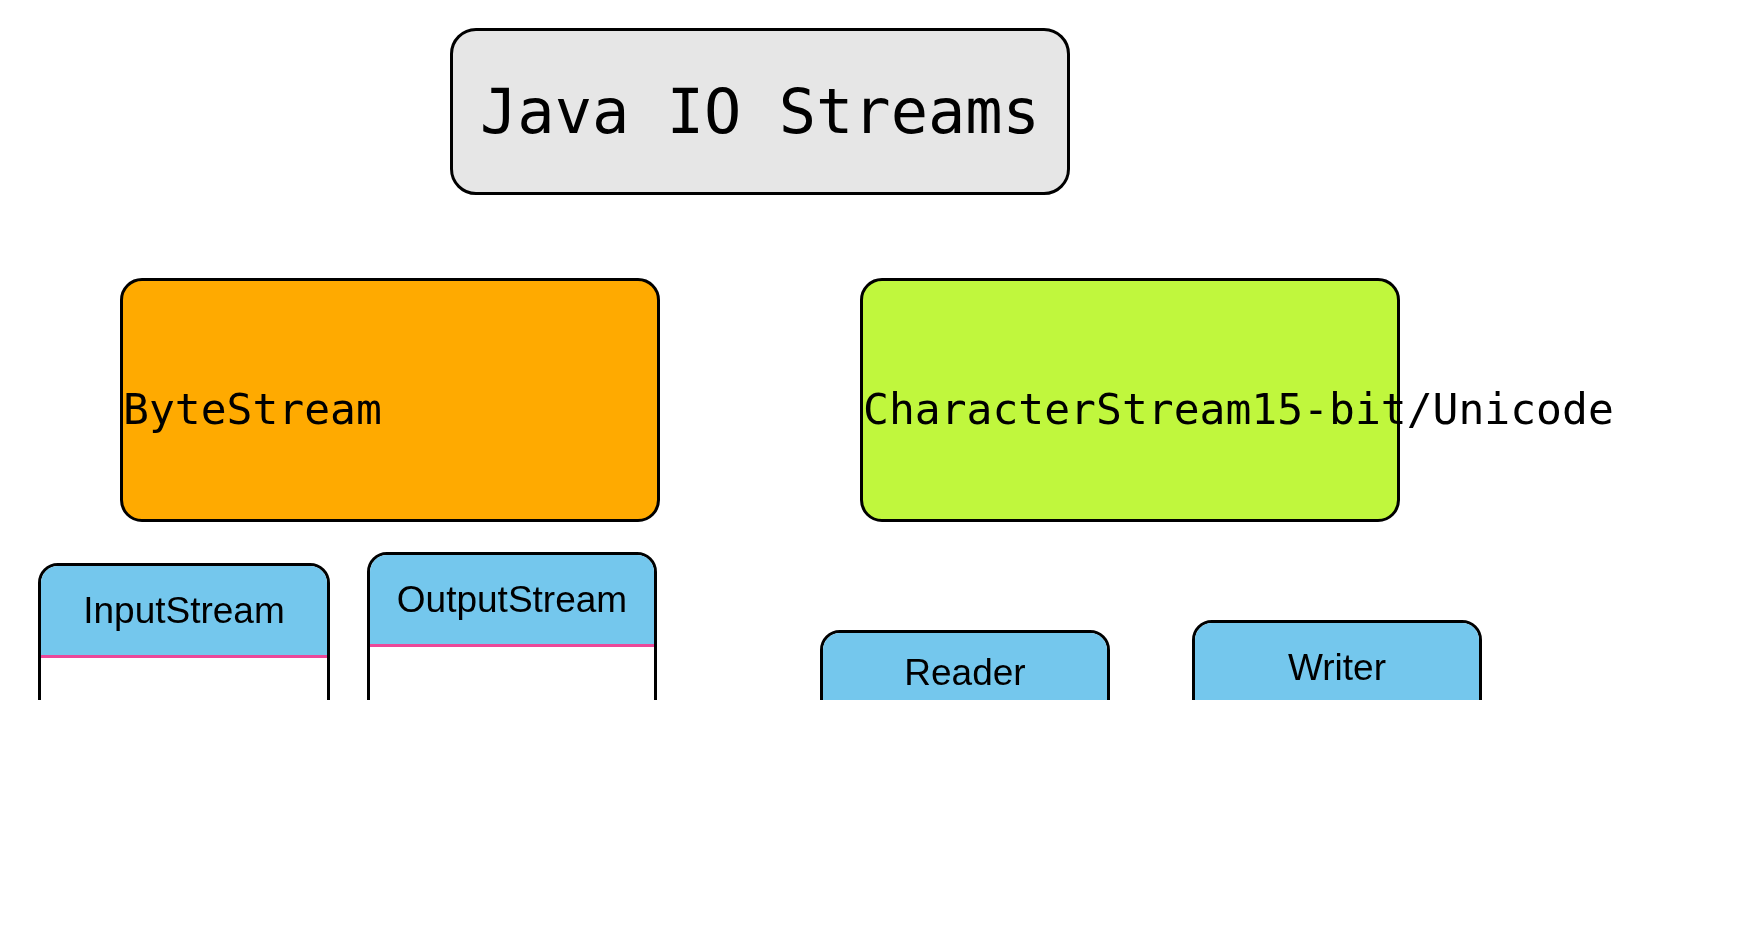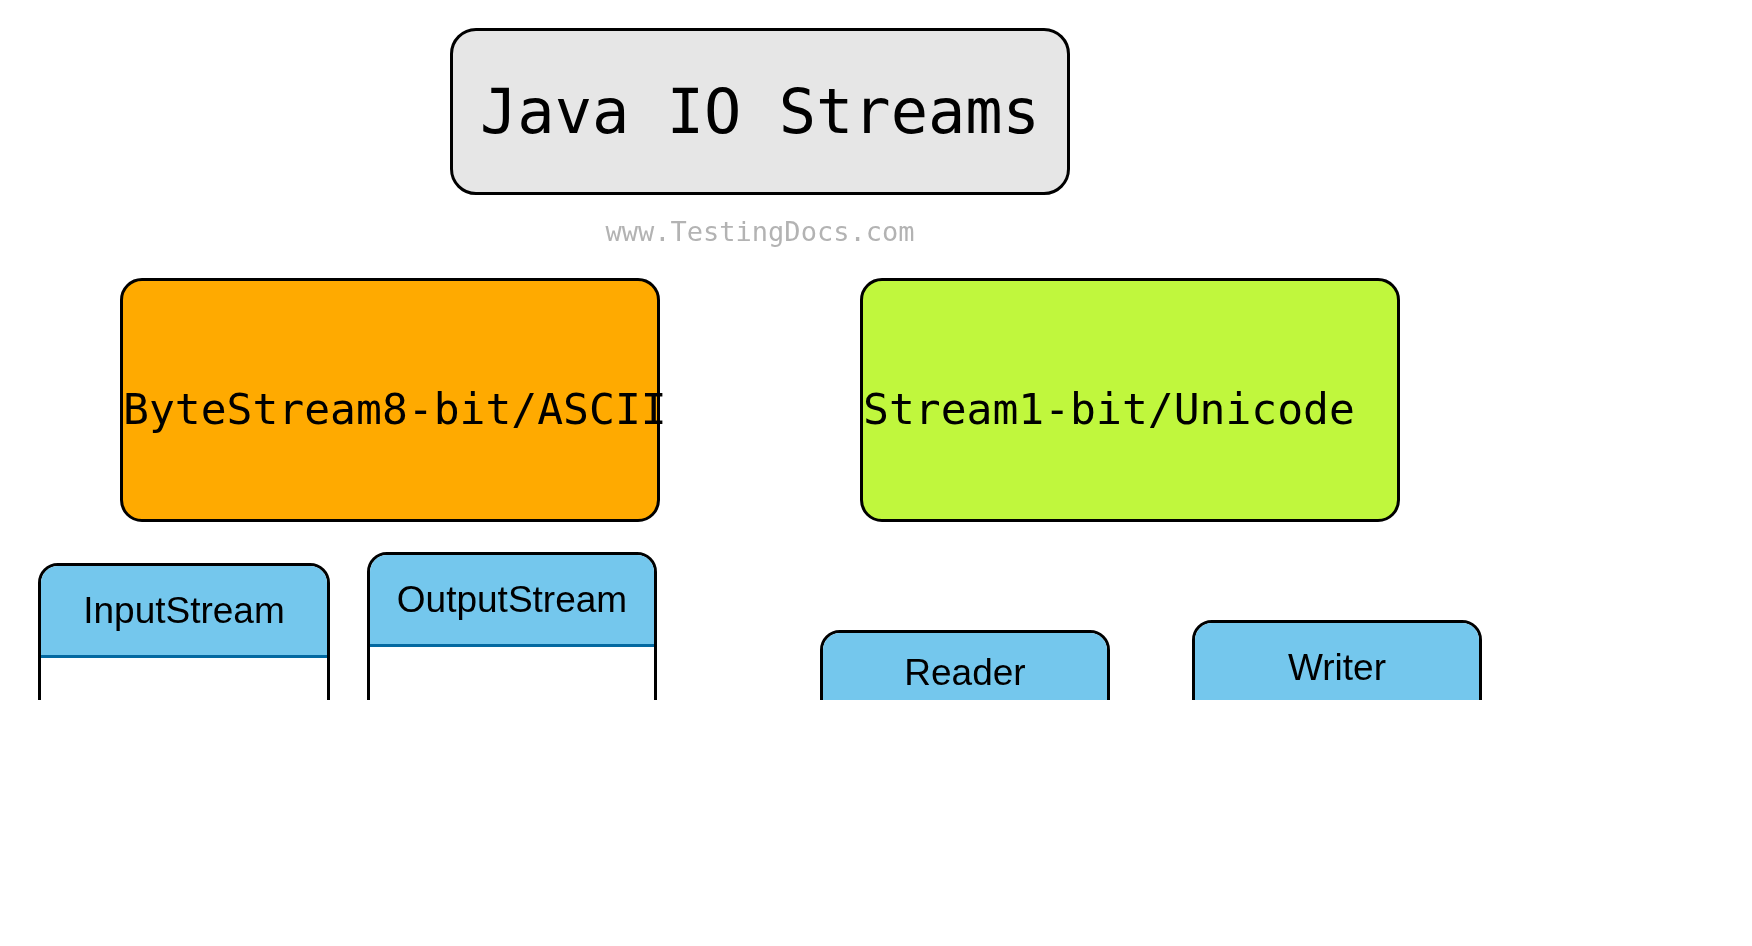--- a/index.html
+++ b/index.html
@@ -96,21 +96,21 @@
     border: 3px solid #000000;
     border-radius: 20px;
     box-sizing: border-box;
     background: #ffffff;
     display: flex;
     flex-direction: column;
     overflow: hidden;
   }
   .class-header {
     background: #74c7ed;
-    border-bottom: 3px solid #0369a1;
+    border-bottom: 3px solid #ec4899;
     display: flex;
     align-items: center;
     justify-content: center;
     box-sizing: border-box;
   }
   .class-header .class-name {
     font-family: "Liberation Sans", sans-serif;
     font-size: 37px;
     color: #000000;
     white-space: nowrap;
@@ -143,31 +143,30 @@
 </style>
 </head>
 <body>
 
 <div id="canvas">
 
   <div class="title-box">
     <span class="title-text">Java IO Streams</span>
   </div>
 
-  <div class="watermark">www.TestingDocs.com</div>
 
   <div class="cat-box" id="byte-stream-box">
     <span class="line">Byte</span>
     <span class="line">Stream</span>
-    <span class="line">8-bit/ASCII</span>
   </div>
 
   <div class="cat-box" id="character-stream-box">
+    <span class="line">Character</span>
     <span class="line">Stream</span>
-    <span class="line">1-bit/Unicode</span>
+    <span class="line">15-bit/Unicode</span>
   </div>
 
   <div class="class-box" id="inputstream-box">
     <div class="class-header">
       <span class="class-name">InputStream</span>
     </div>
     <div class="class-compartment divided"></div>
     <div class="class-compartment last"></div>
   </div>
 

